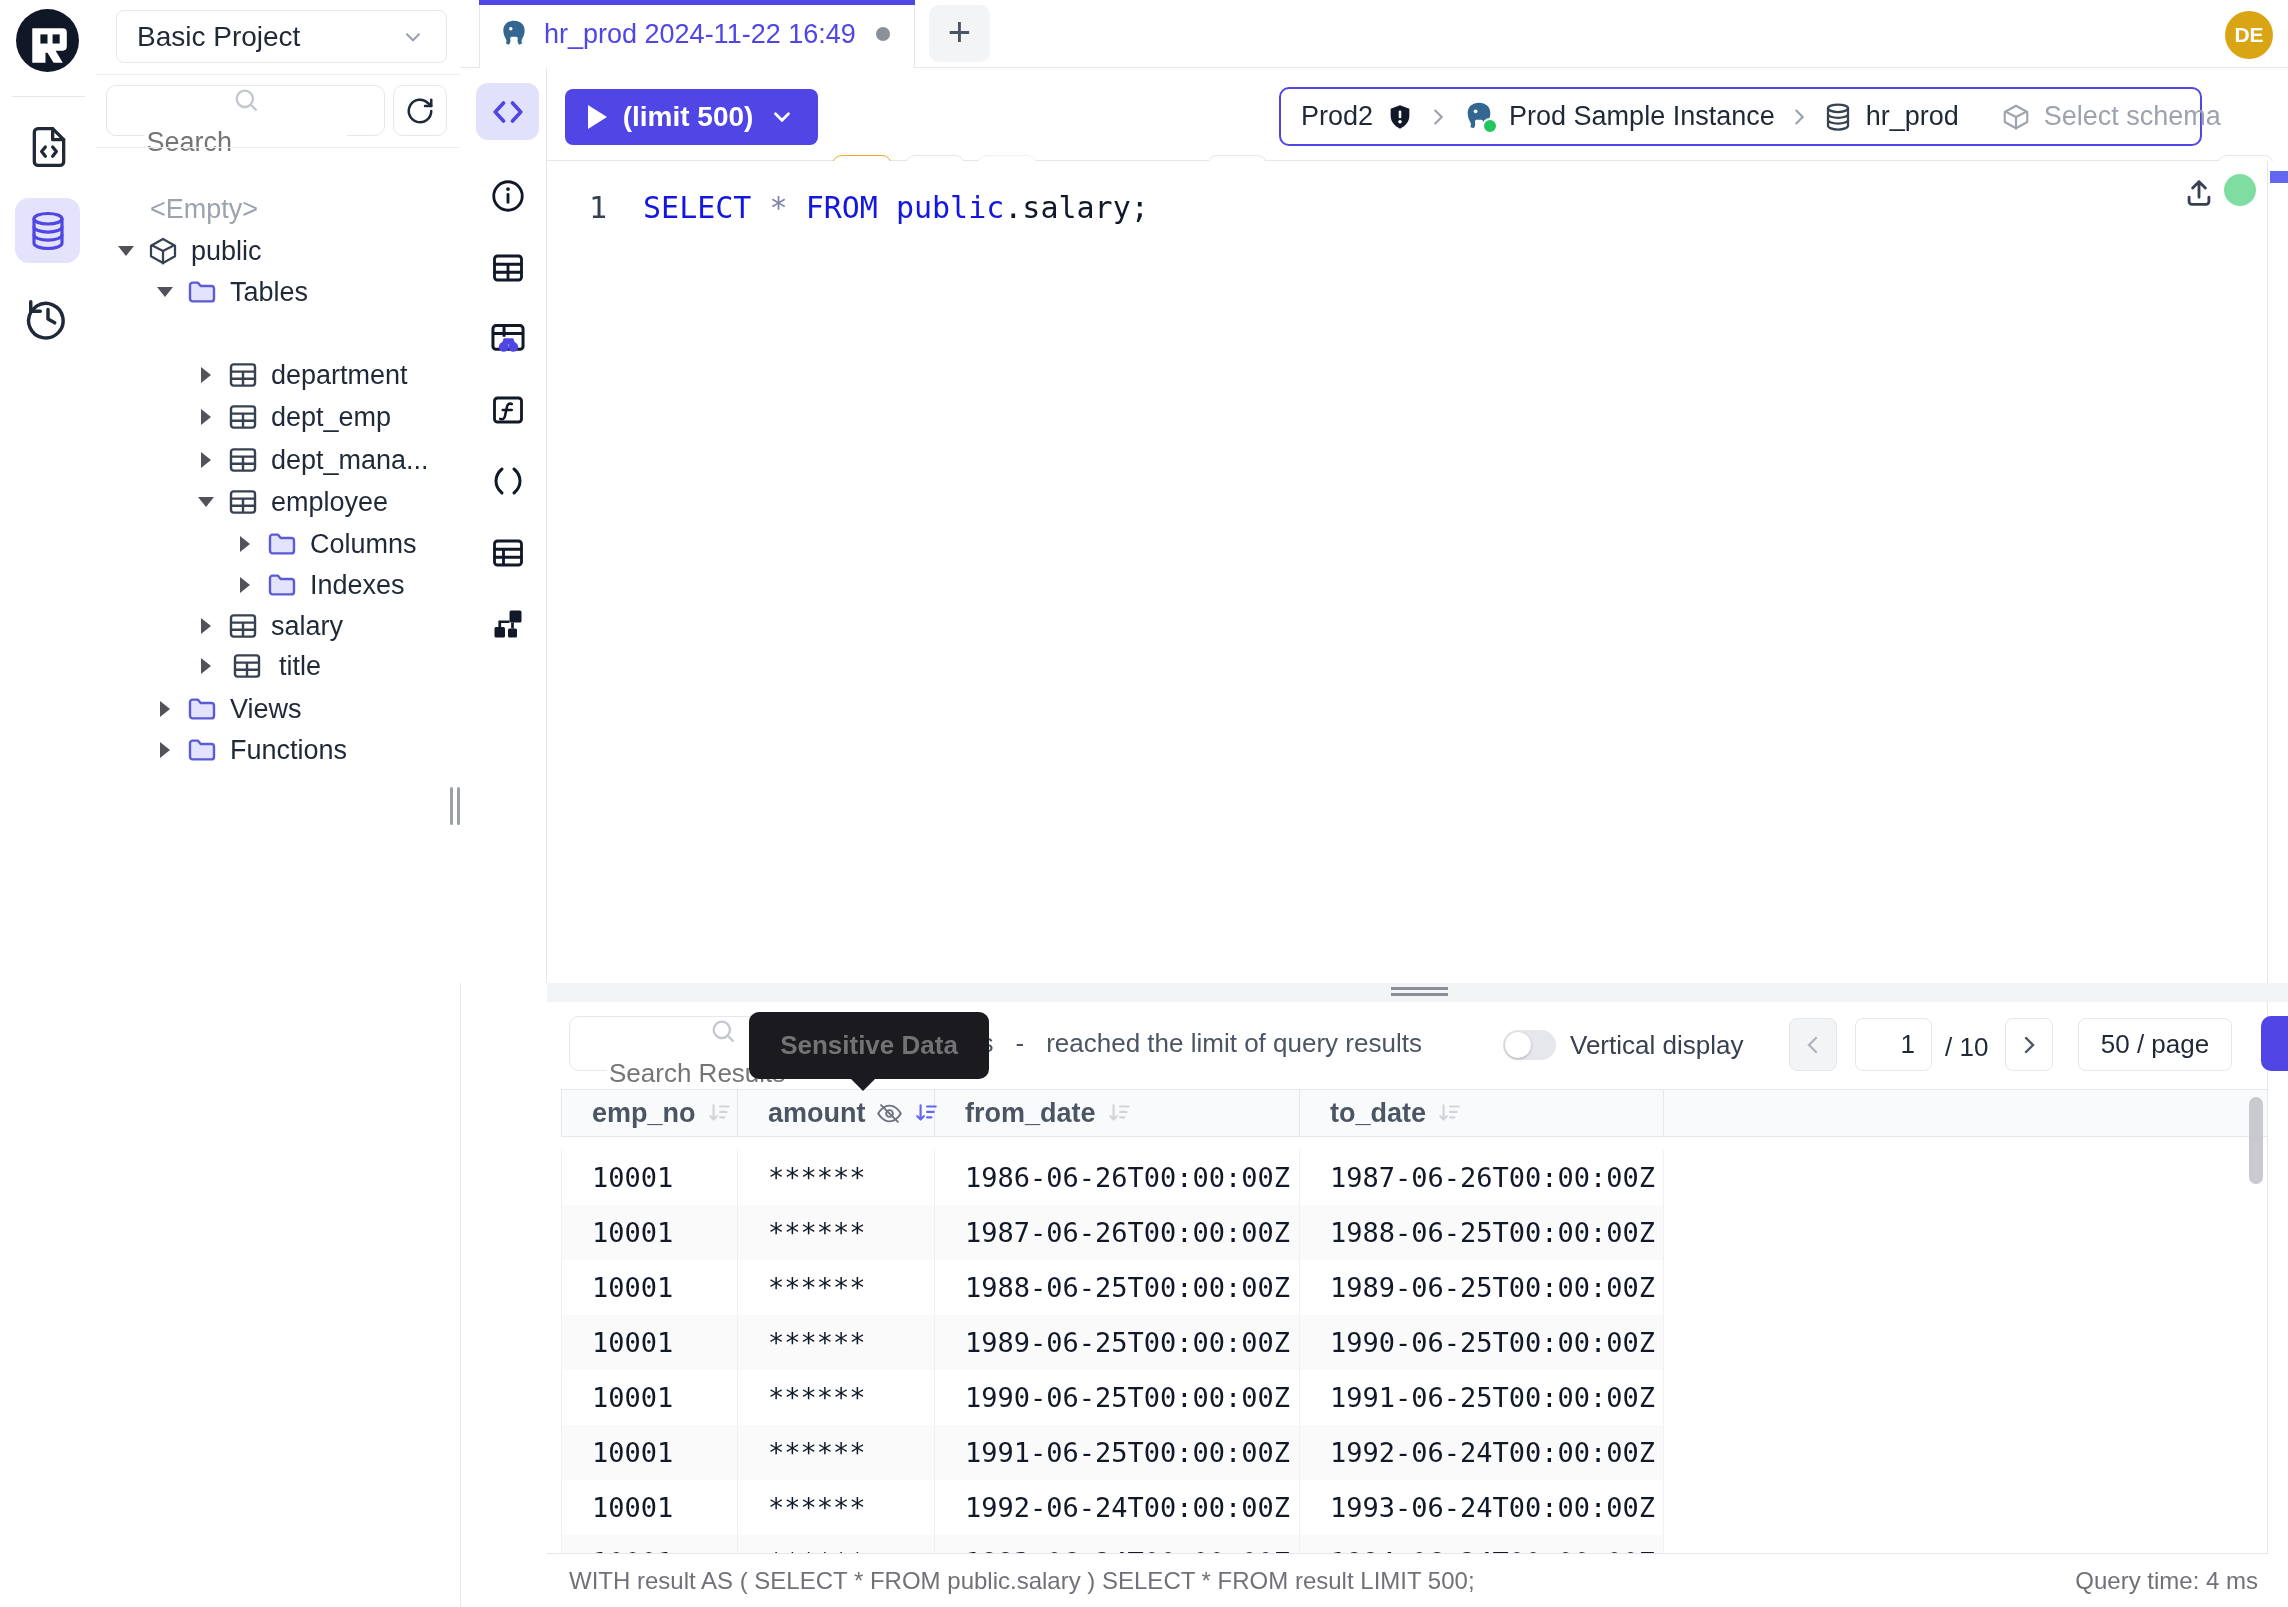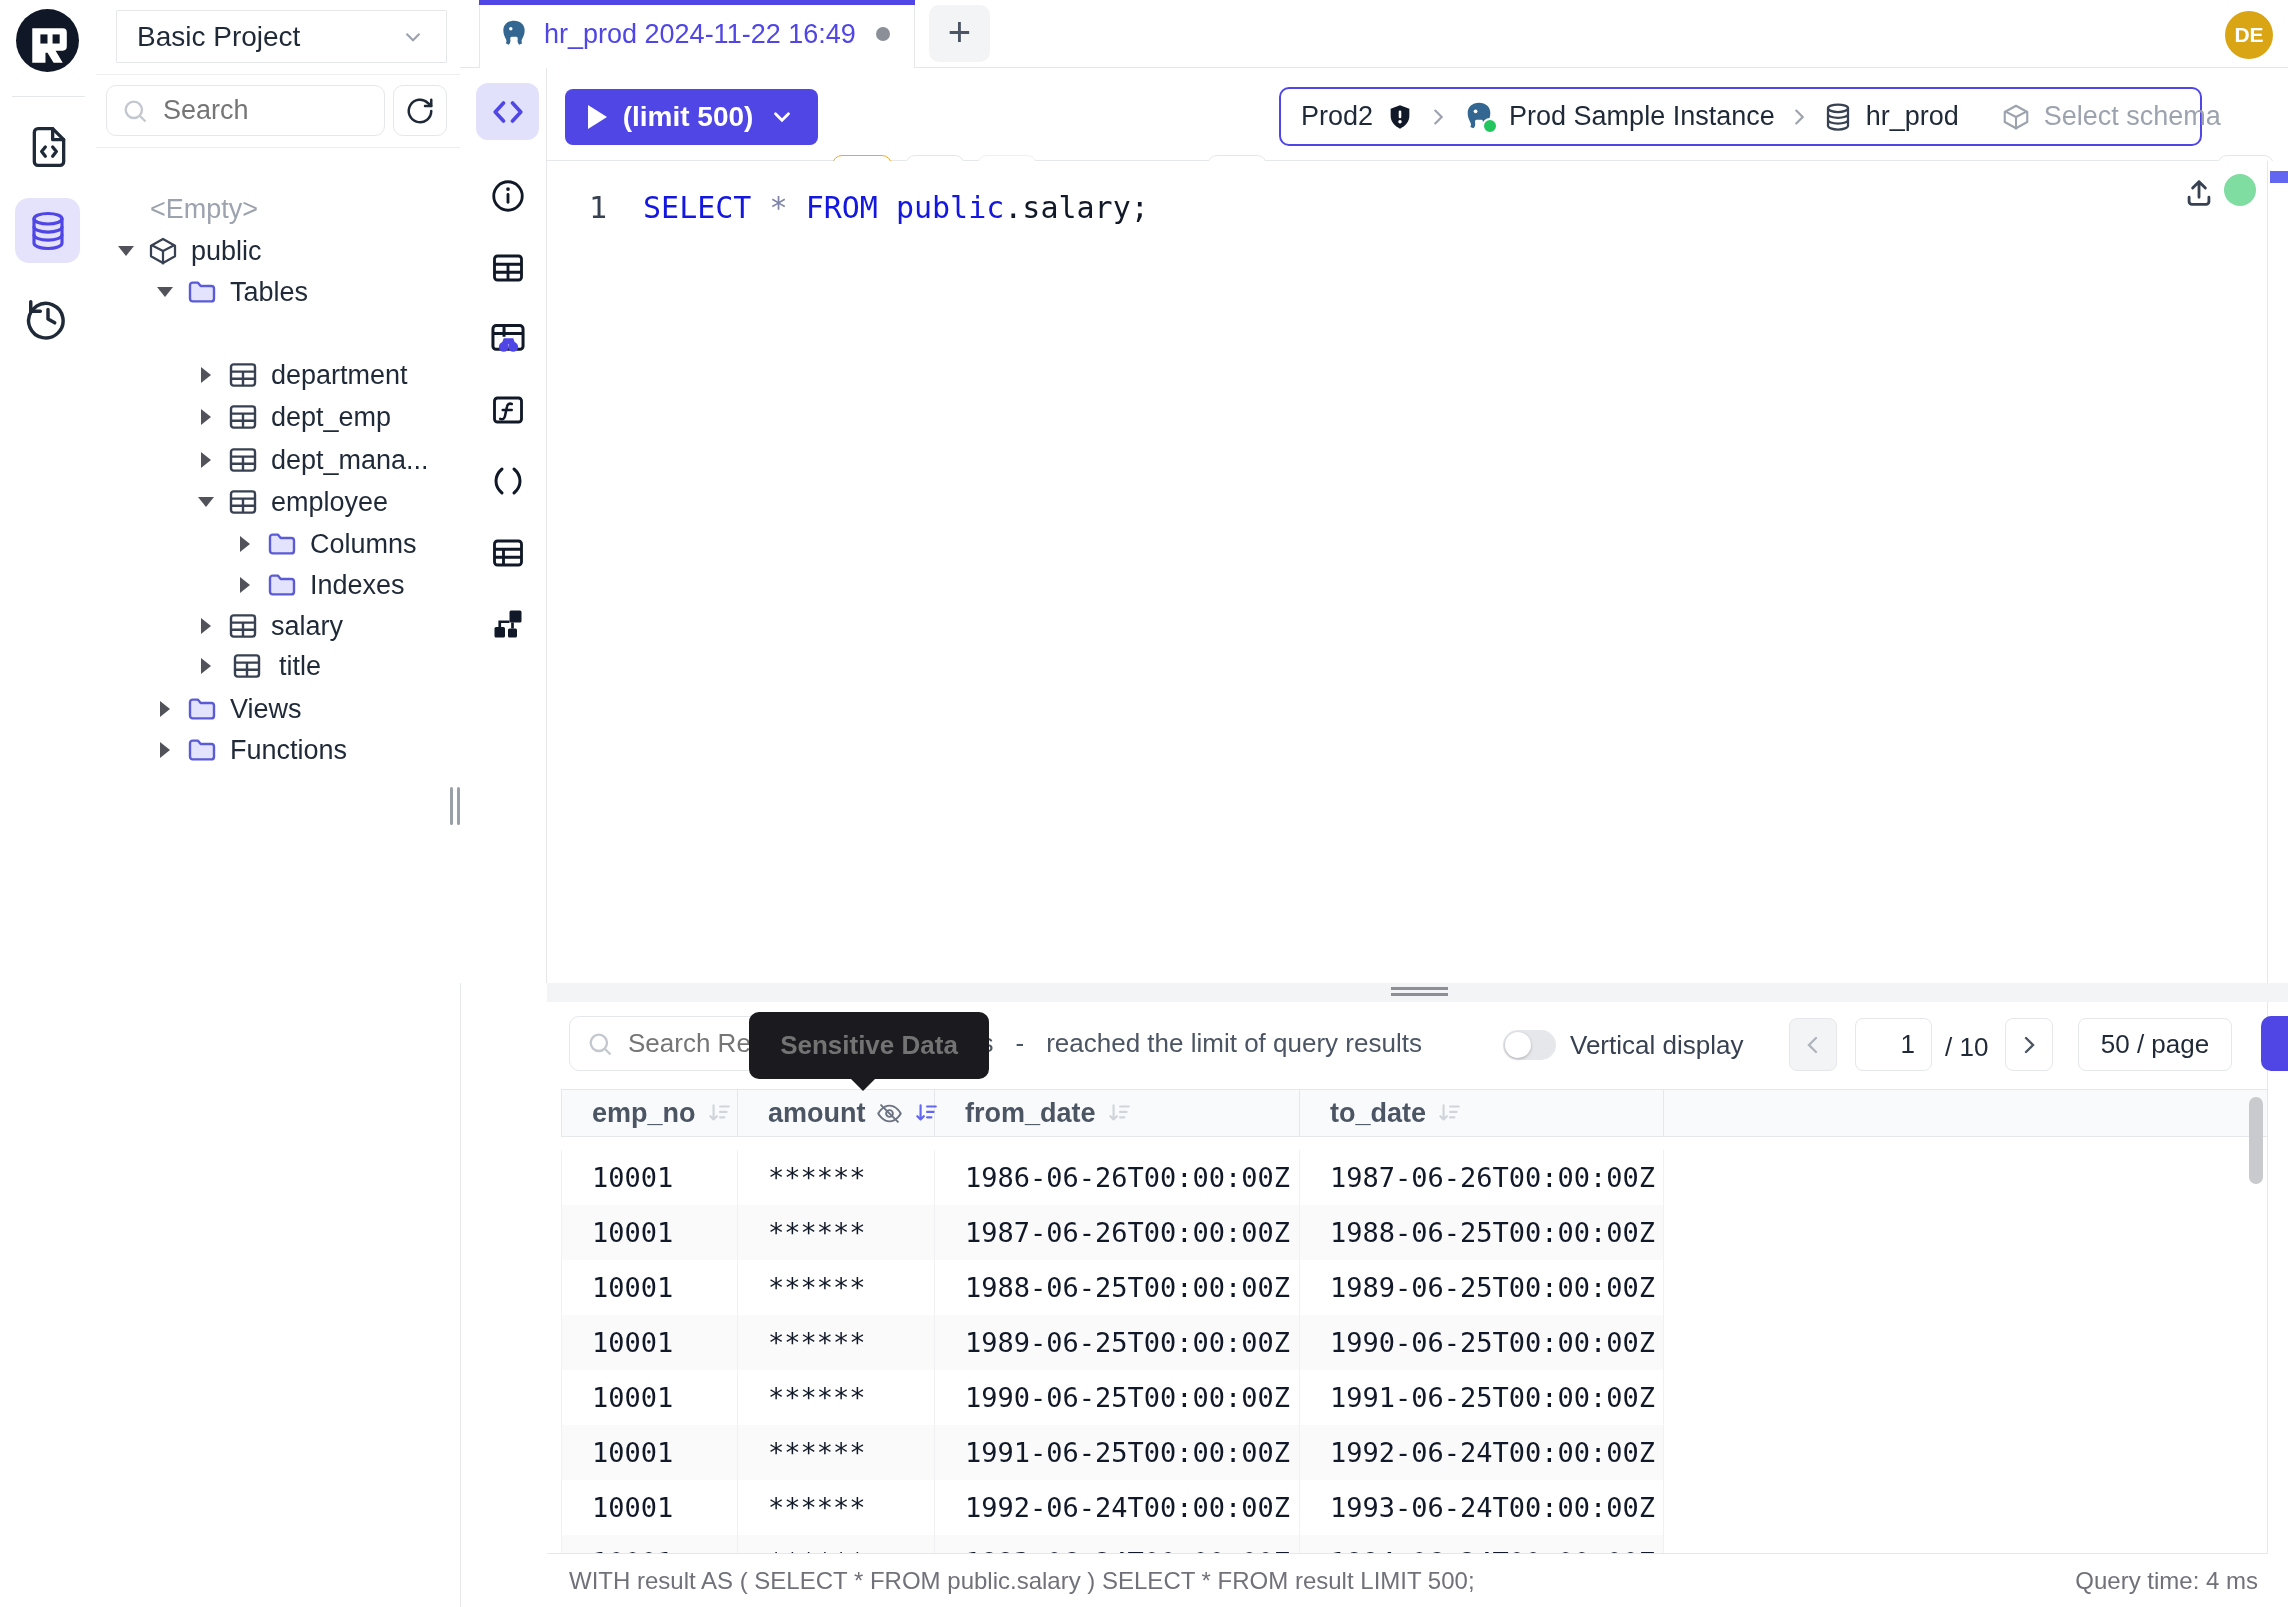--- a/index.html
+++ b/index.html
@@ -2,21 +2,21 @@
 <html><head>
 <meta charset="utf-8">
 <style>
   html,body{margin:0;padding:0;background:#fff;}
   #app{position:relative;width:2289px;height:1608px;overflow:hidden;background:#fff;
        font-family:"Liberation Sans",sans-serif;color:#1f2937;}
   .abs{position:absolute;}
   .f{display:flex;align-items:center;}
   .mono{font-family:"DejaVu Sans Mono",monospace;}
   .brd{border:1px solid #e5e7eb;}
-  .r8{border-radius:1px;} .r10{border-radius:10px;}
+  .r8{border-radius:8px;} .r10{border-radius:10px;flex-direction:column;}
   svg{display:block;}
   
   .cd{width:0;height:0;border-left:8px solid transparent;border-right:8px solid transparent;border-top:10px solid #52525b;}
   .cr{width:0;height:0;border-top:8px solid transparent;border-bottom:8px solid transparent;border-left:10px solid #52525b;}
   .tree-row{position:absolute;left:96px;width:356px;height:42px;display:flex;align-items:center;gap:12px;font-size:27px;color:#1f2937;cursor:pointer;}
   .tree-label{white-space:nowrap;}
   .caret-box{width:18px;display:flex;justify-content:center;flex:0 0 auto;}
   .railbtn{position:absolute;left:466px;width:83px;height:63px;display:flex;align-items:center;justify-content:center;}
   .toolbtn{position:absolute;top:87px;height:57px;background:#fff;border:1px solid #e5e7eb;border-radius:10px;display:flex;align-items:center;justify-content:center;}
   .hcell{font-weight:700;color:#4b5563;font-size:27px;display:flex;align-items:center;gap:10px;padding-left:30px;box-sizing:border-box;border-right:1px solid #e5e7eb;height:100%;}

